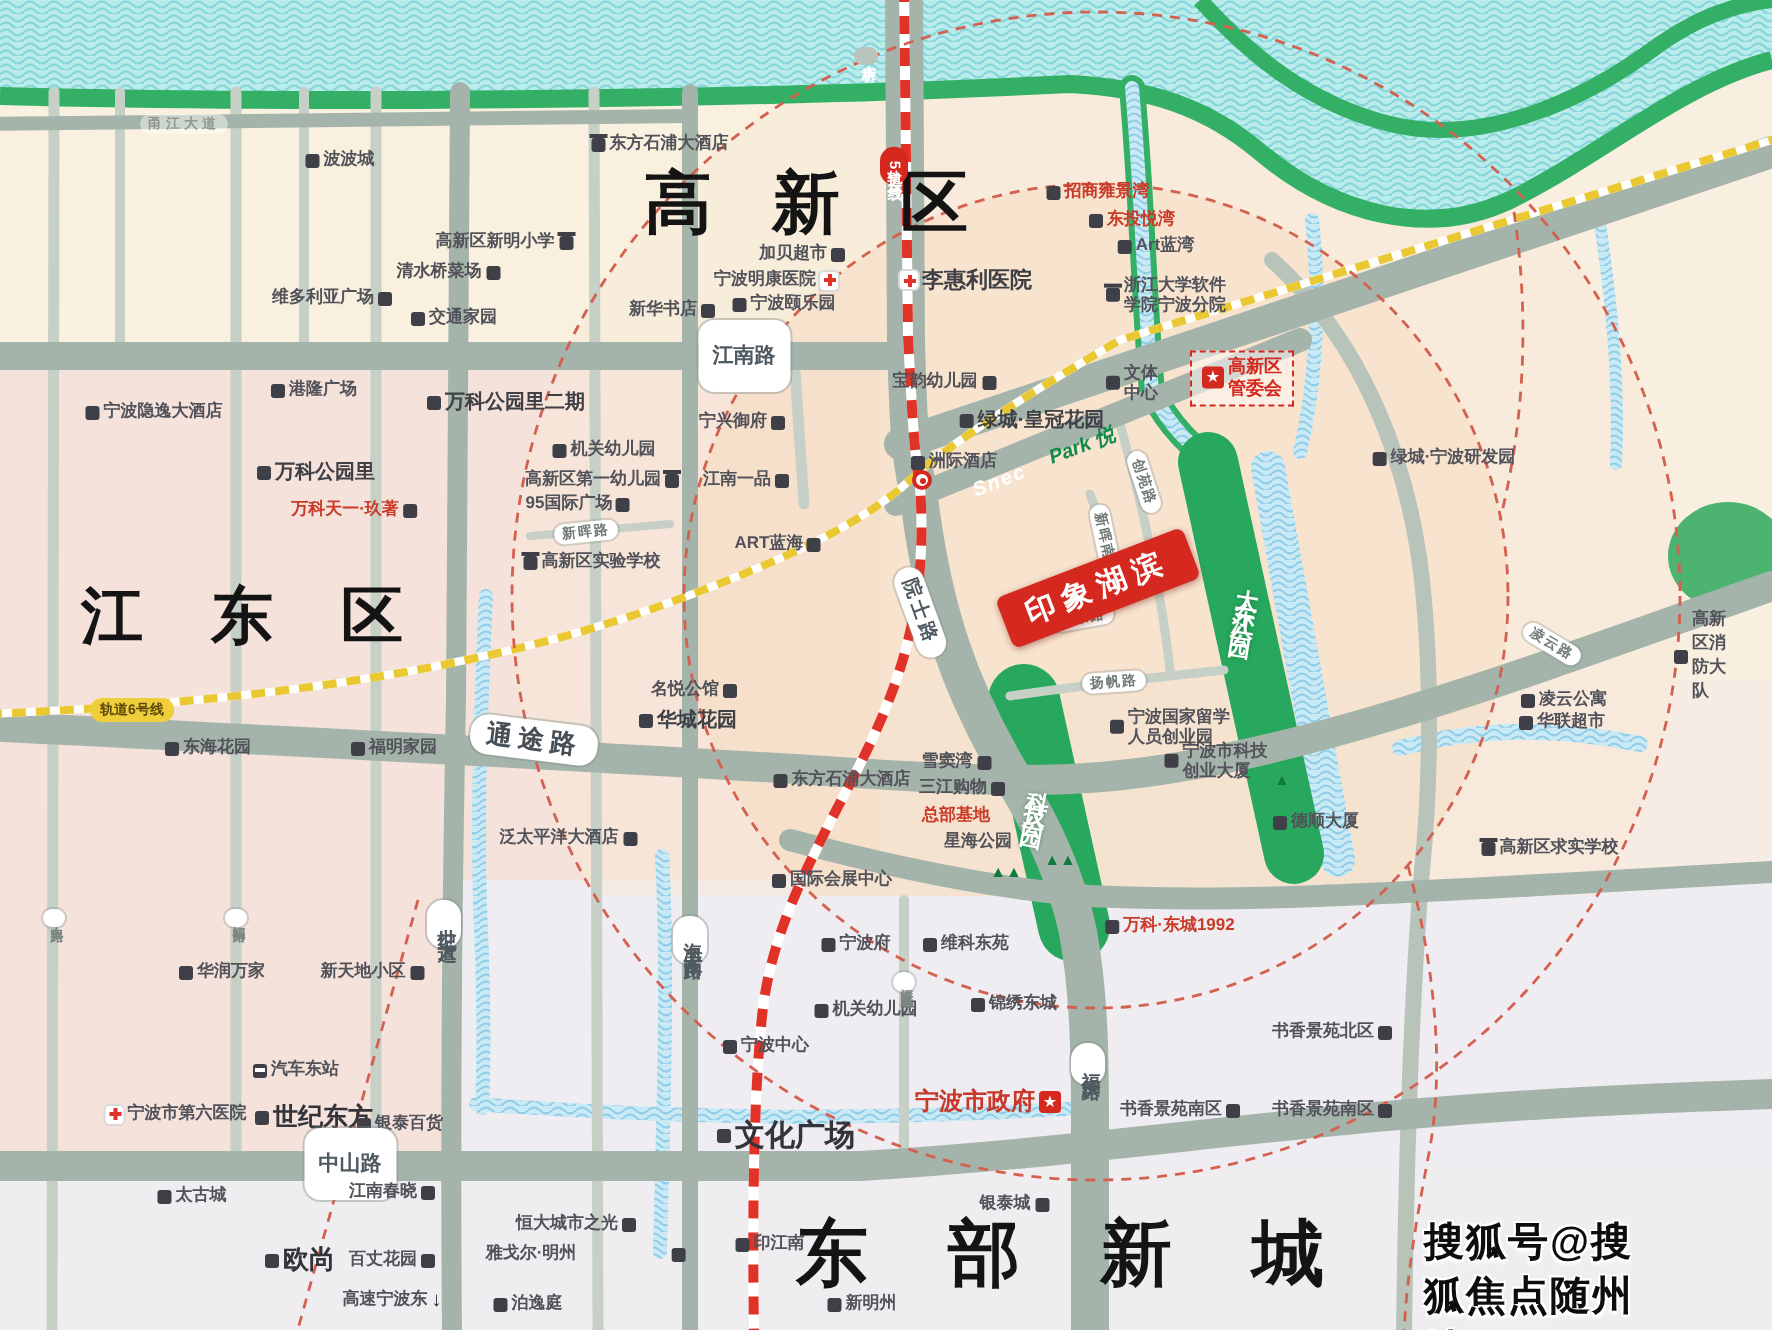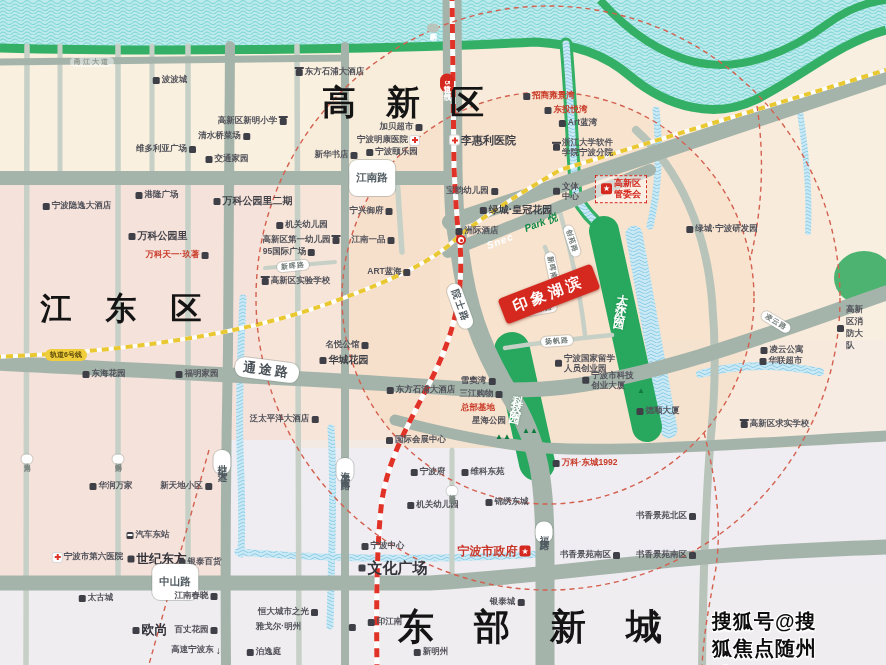--- a/index.html
+++ b/index.html
@@ -457,21 +457,21 @@
         <span class="ic b"></span>
       </div>
       <div class="lb poi" style="left: 196px; top: 650px; transform: translate(-50%, -50%);">
         <span class="txt">高速宁波东</span>
         <span class="ic down"></span>
       </div>
       <div class="lb poi" style="left: 288px; top: 612px; transform: translate(-50%, -50%);">
         <span class="txt">恒大城市之光</span>
         <span class="ic b"></span>
       </div>
-      <div class="lb poi" style="left: 306px; top: 627px; transform: translate(-50%, -50%); gap: 48px;">
+      <div class="lb poi" style="left: 293px; top: 627px; transform: translate(-50%, -50%); gap: 48px;">
         <span class="txt">雅戈尔·明州</span>
         <span class="ic b"></span>
       </div>
       <div class="lb poi" style="left: 264px; top: 652px; transform: translate(-50%, -50%);">
         <span class="ic b"></span>
         <span class="txt">泊逸庭</span>
       </div>
       <div class="lb pillv" style="left: 345px; top: 470px; transform: translate(-50%, -50%);">
         <span class="txt">海晏南路</span>
       </div>
@@ -484,21 +484,21 @@
         <span class="txt">维科东苑</span>
       </div>
       <div class="lb poi" style="left: 433px; top: 505px; transform: translate(-50%, -50%);">
         <span class="ic b"></span>
         <span class="txt">机关幼儿园</span>
       </div>
       <div class="lb poi" style="left: 507px; top: 502px; transform: translate(-50%, -50%);">
         <span class="ic b"></span>
         <span class="txt">锦绣东城</span>
       </div>
-      <div class="lb poi" style="left: 383px; top: 546px; transform: translate(-50%, -50%);">
+      <div class="lb poi" style="left: 383px; top: 523px; transform: translate(-50%, -50%);">
         <span class="ic b"></span>
         <span class="txt">宁波中心</span>
       </div>
       <div class="lb predbig" style="left: 494px; top: 551px; transform: translate(-50%, -50%); font-size: 12px; text-align: right;">
         <span class="txt">宁波市政府</span>
         <span class="ic star"></span>
       </div>
       <div class="lb pbig" style="left: 393px; top: 568px; transform: translate(-50%, -50%); font-size: 15px;">
         <span class="ic b"></span>
         <span class="txt">文化广场</span>

